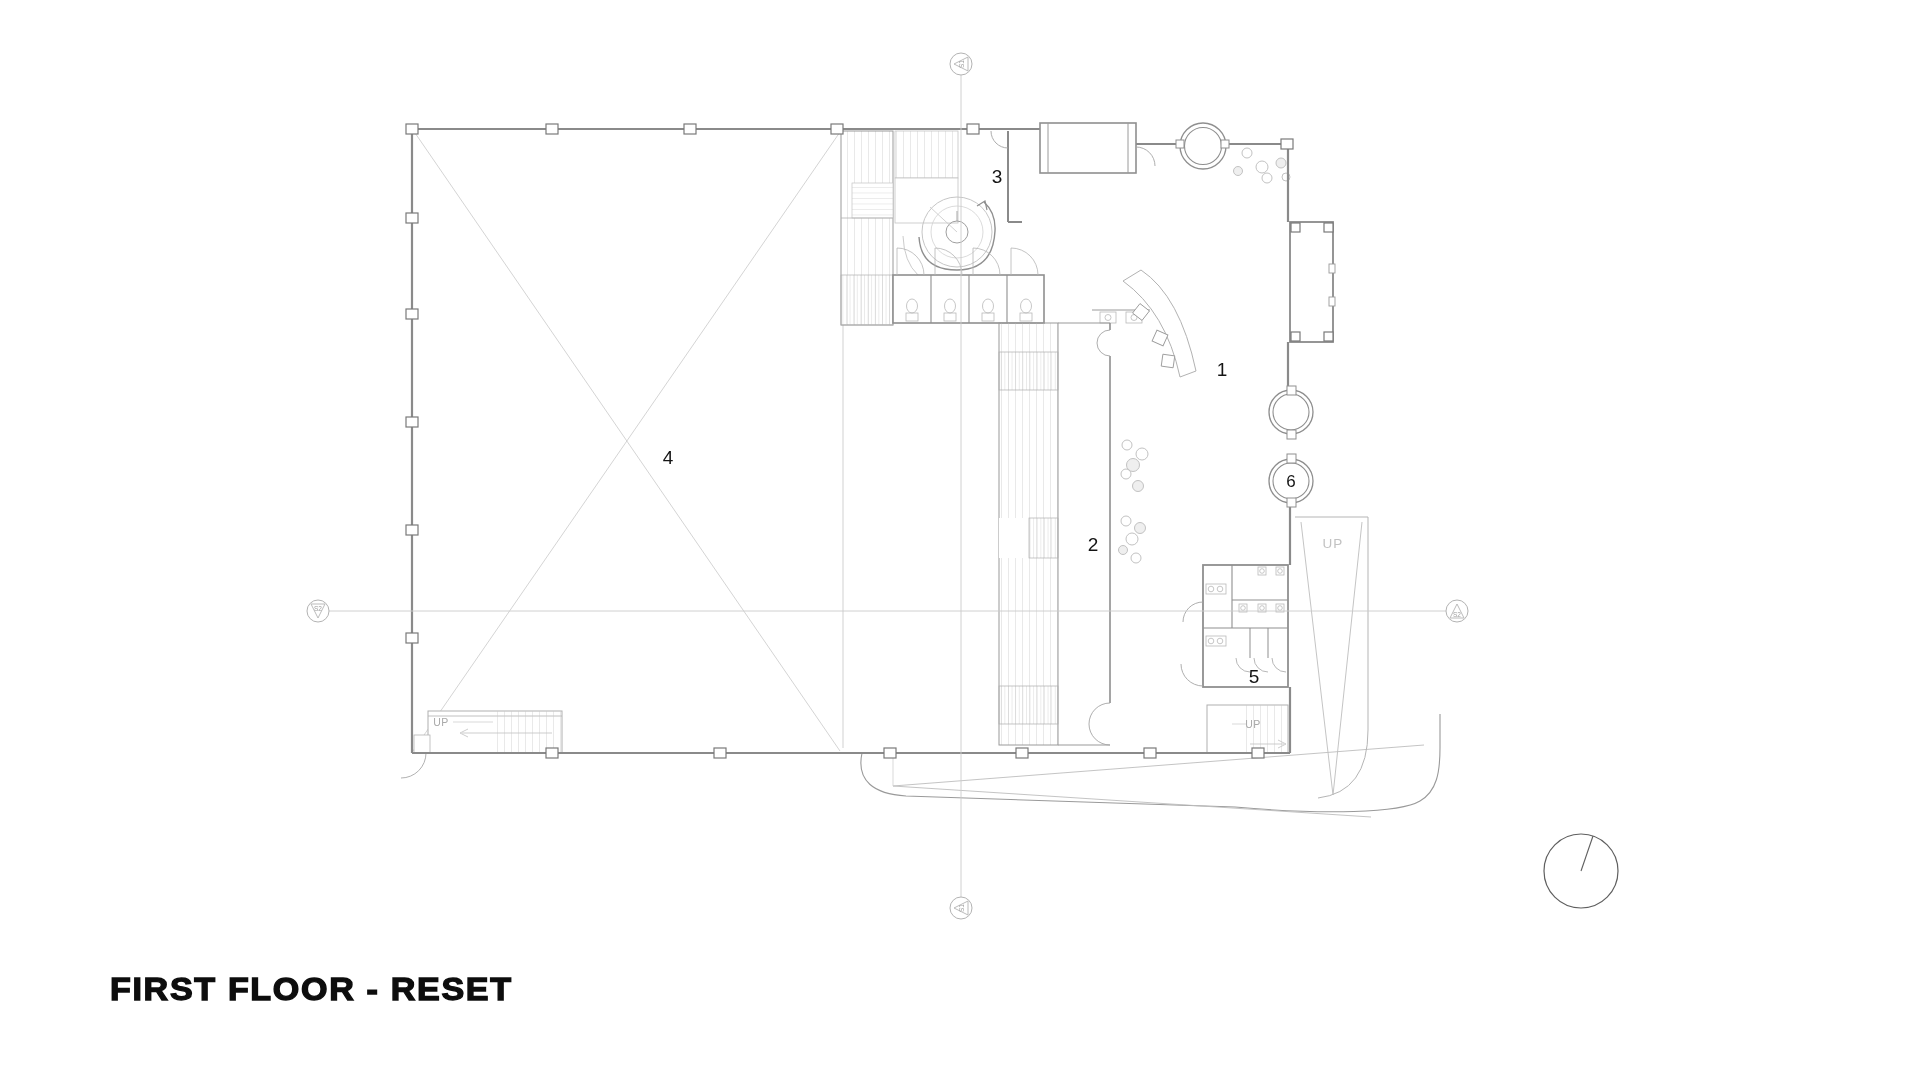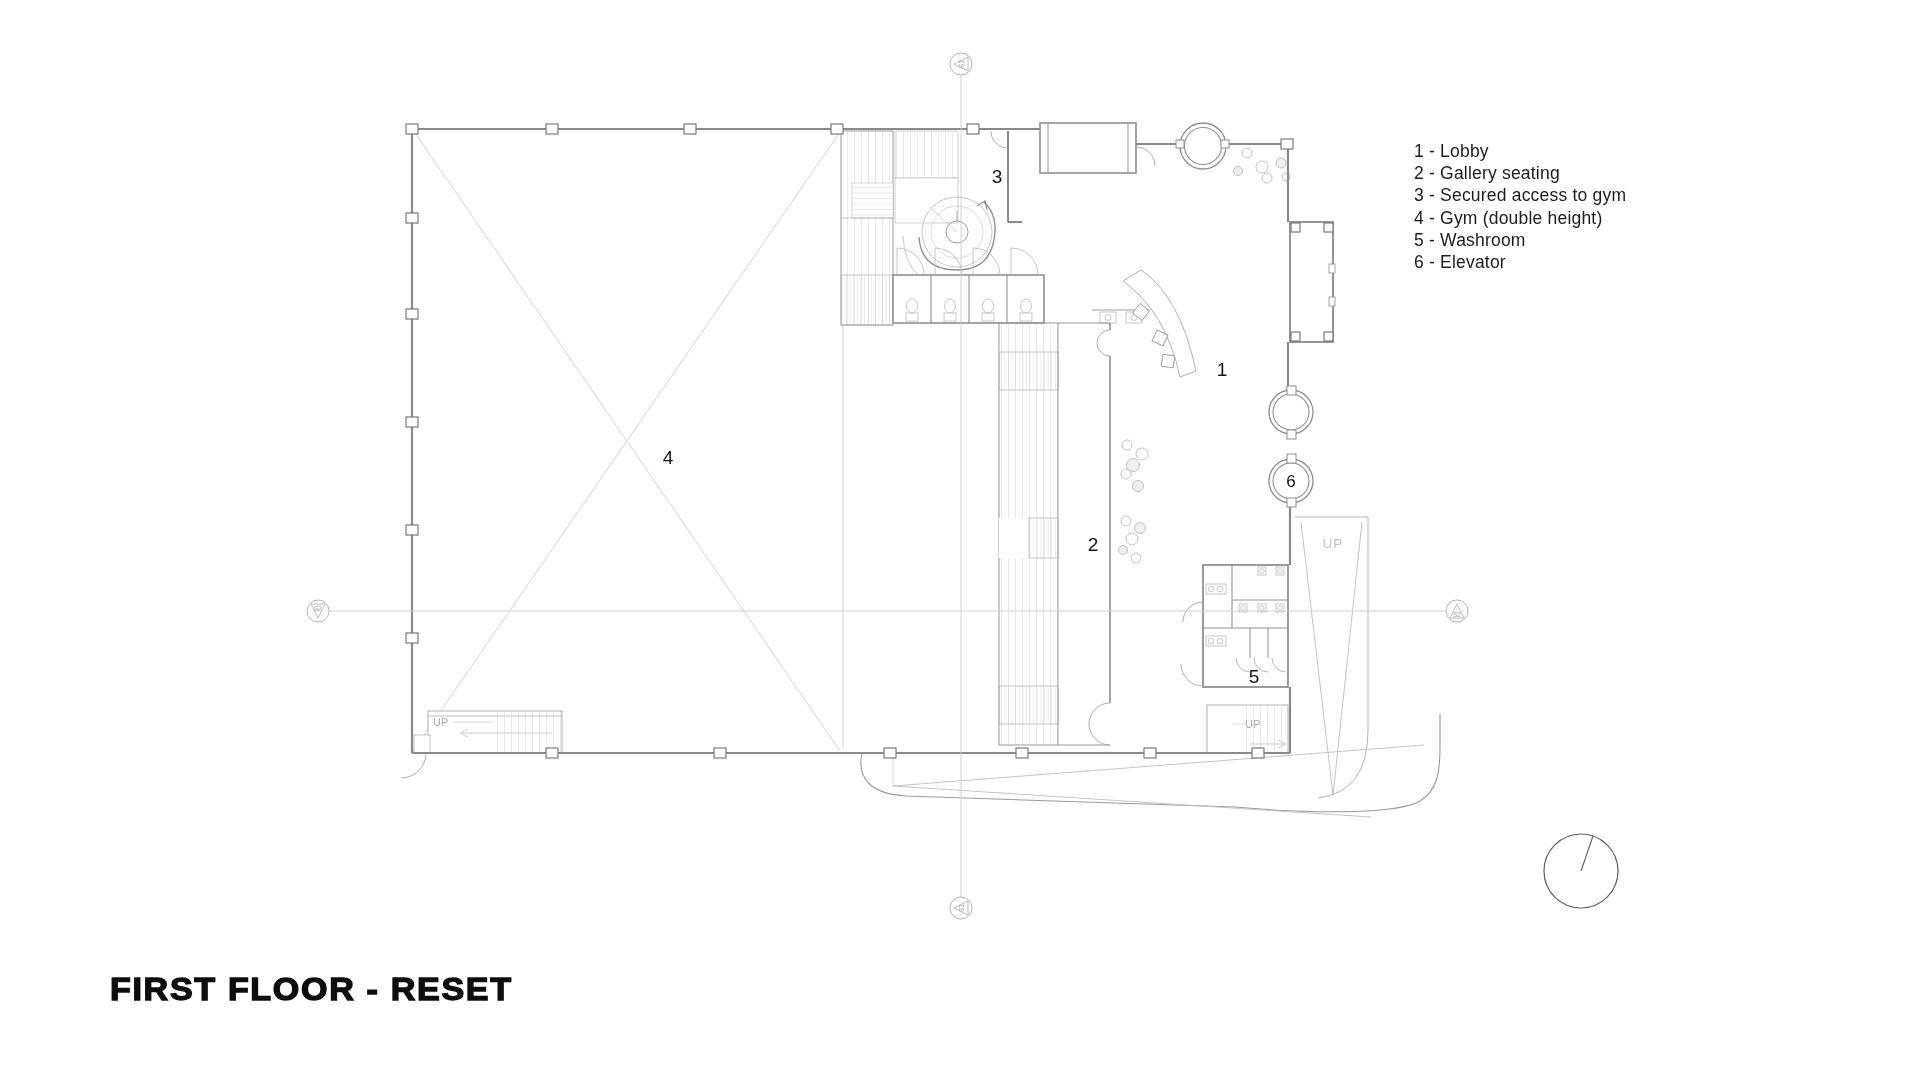--- a/index.html
+++ b/index.html
@@ -290,24 +290,16 @@
   <text class="plan-num" x="997" y="183">3</text>
   <text class="plan-num" x="668" y="464">4</text>
   <text class="plan-num" x="1254" y="683">5</text>
   <text class="plan-num" style="font-size:17px" x="1291" y="487">6</text>
 
   <text class="up-lg" x="1333" y="548">UP</text>
   <text class="up-sm" x="441" y="726">UP</text>
   <text class="up-sm" x="1253" y="728">UP</text>
 </svg>
 
-<div class="legend">
-  <div>1 - Lobby</div>
-  <div>2 - Gallery seating</div>
-  <div>3 - Secured access to gym</div>
-  <div>4 - Gym (double height)</div>
-  <div>5 - Washroom</div>
-  <div>6 - Elevator</div>
+
+<div class="plan-title">FIRST FLOOR - RESET</div>
+
 </div>
 
-<div class="plan-title">FIRST FLOOR - RESET</div>
-
-</div>
-
 </body></html>

